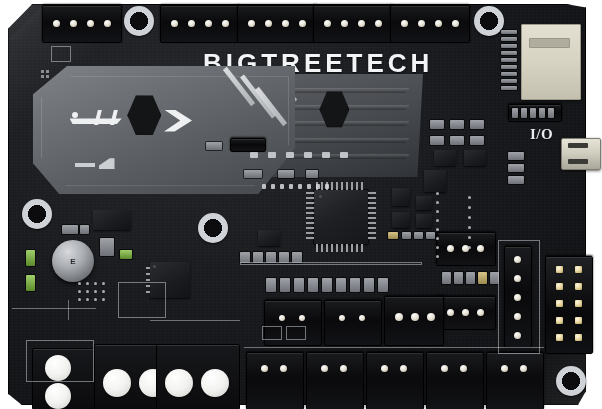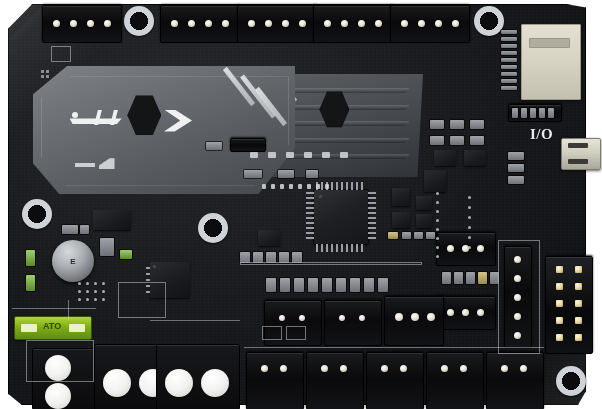--- a/index.html
+++ b/index.html
@@ -188,20 +188,21 @@
     <div class="pin" style="left:44px;top:14px;width:7px;height:7px;"></div>
     <div class="pin" style="left:61px;top:14px;width:7px;height:7px;"></div>
   </div>
 
   <div class="el hole" style="left:124px;top:6px;width:30px;height:30px;"></div>
   <div class="el hole" style="left:474px;top:6px;width:30px;height:30px;"></div>
   <div class="el hole" style="left:22px;top:199px;width:30px;height:30px;"></div>
   <div class="el hole" style="left:198px;top:213px;width:30px;height:30px;"></div>
   <div class="el hole" style="left:556px;top:366px;width:30px;height:30px;"></div>
 
+  <div class="el brand" style="left:203px;top:48px;">BIGTREETECH</div>
 
   <div class="el hsB" style="left:238px;top:74px;width:185px;height:103px;">
     <div class="el fin" style="left:8%;top:14%;width:84%;height:5px;transform:skewX(-38deg);"></div>
     <div class="el fin" style="left:8%;top:30%;width:84%;height:5px;transform:skewX(-38deg);"></div>
     <div class="el fin" style="left:8%;top:46%;width:84%;height:5px;transform:skewX(-38deg);"></div>
     <div class="el fin" style="left:8%;top:62%;width:84%;height:5px;transform:skewX(-38deg);"></div>
     <div class="el fin" style="left:8%;top:78%;width:84%;height:5px;transform:skewX(-38deg);"></div>
     <div class="el hex" style="left:44%;top:16%;width:30px;height:38px;"></div>
   </div>
   <div class="el stripe" style="left:232px;top:96px;width:62px;height:5px;transform:rotate(-37deg);"></div>
@@ -457,25 +458,20 @@
   </div>
   <div class="el" style="left:468px;top:196px;width:6px;height:70px;">
     <div class="el via" style="left:0;top:0px;width:3px;height:3px;"></div>
     <div class="el via" style="left:0;top:10px;width:3px;height:3px;"></div>
     <div class="el via" style="left:0;top:20px;width:3px;height:3px;"></div>
     <div class="el via" style="left:0;top:30px;width:3px;height:3px;"></div>
     <div class="el via" style="left:0;top:40px;width:3px;height:3px;"></div>
     <div class="el via" style="left:0;top:50px;width:3px;height:3px;"></div>
   </div>
 
-  <div class="el fuse" style="left:14px;top:316px;width:76px;height:22px;">
-    <div class="blade" style="left:6px;top:7px;width:16px;height:8px;"></div>
-    <div class="blade" style="left:54px;top:7px;width:16px;height:8px;"></div>
-    <div class="el" style="left:28px;top:4px;color:#2f4708;font-size:9px;font-weight:bold;">ATO</div>
-  </div>
   <div class="el silkline" style="left:12px;top:308px;width:84px;height:1px;"></div>
 
   <div class="el term" style="left:32px;top:348px;width:80px;height:60px;">
     <div class="screw" style="left:12px;top:6px;width:26px;height:26px;"></div>
     <div class="screw" style="left:12px;top:34px;width:26px;height:26px;"></div>
   </div>
   <div class="el term" style="left:94px;top:344px;width:82px;height:64px;">
     <div class="screw" style="left:8px;top:24px;width:28px;height:28px;"></div>
     <div class="screw" style="left:44px;top:24px;width:28px;height:28px;"></div>
   </div>

